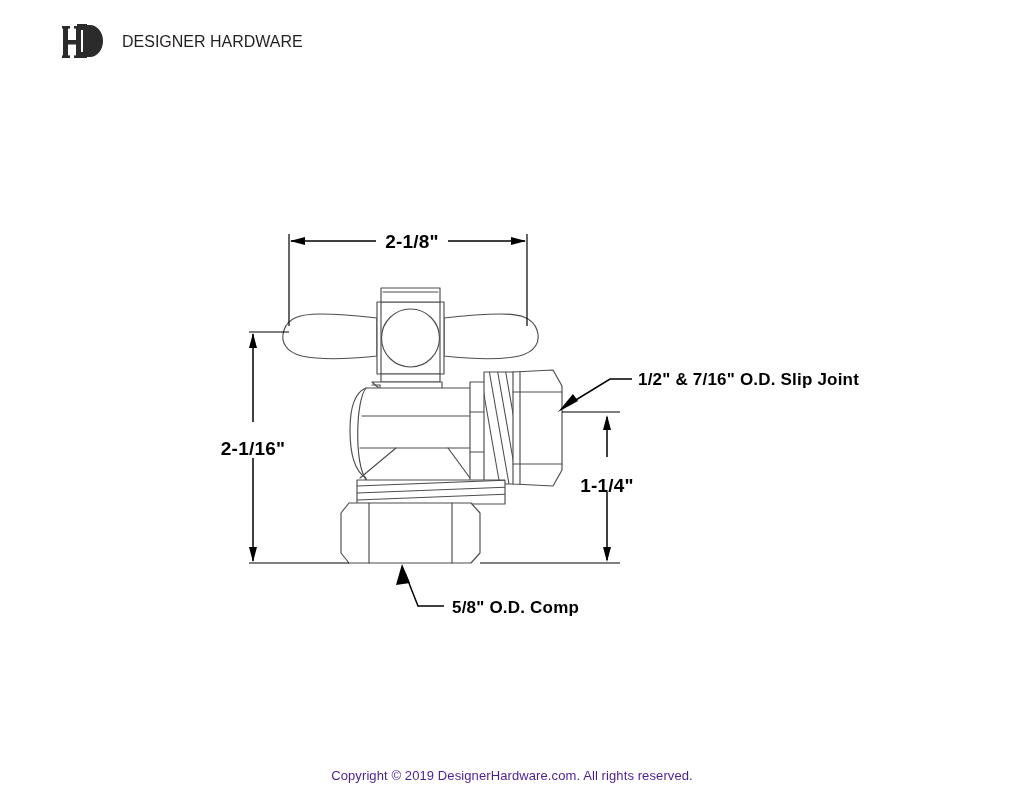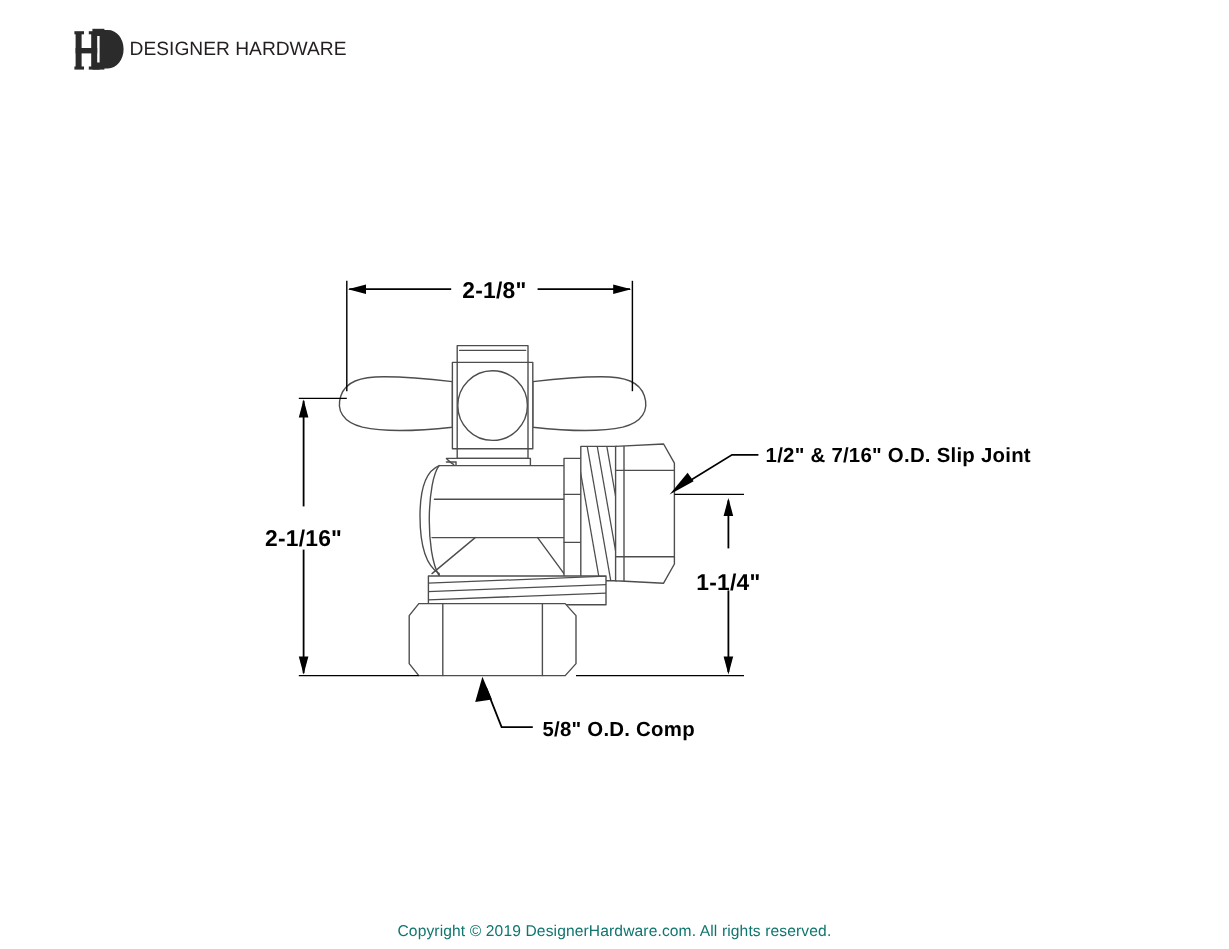--- a/index.html
+++ b/index.html
@@ -16,21 +16,21 @@
     overflow: hidden;
   }
 
   
   #brand-header {
     position: absolute;
     left: 62px;
     top: 22px;
     display: flex;
     align-items: center;
-    gap: 0;
+    gap: 14px;
   }
   #brand-logo-mark {
     width: 46px;
     height: 40px;
     display: block;
   }
 
   
   #drawing-area {
     position: absolute;
@@ -99,21 +99,21 @@
 
   
   #copyright-footer {
     position: absolute;
     left: 0;
     top: 768px;
     width: 1024px;
     text-align: center;
     font-family: "Liberation Sans", sans-serif;
     font-size: 13px;
-    color: #0f766e;
+    color: #4c1d95;
     letter-spacing: 0.1px;
   }
 </style>
 </head>
 <body>
 
 <div id="brand-header">
   <svg id="brand-logo-mark" viewBox="0 0 46 40" aria-hidden="true">
 
     <rect x="1" y="5" width="5" height="30" fill="#2b2b2b"></rect>

